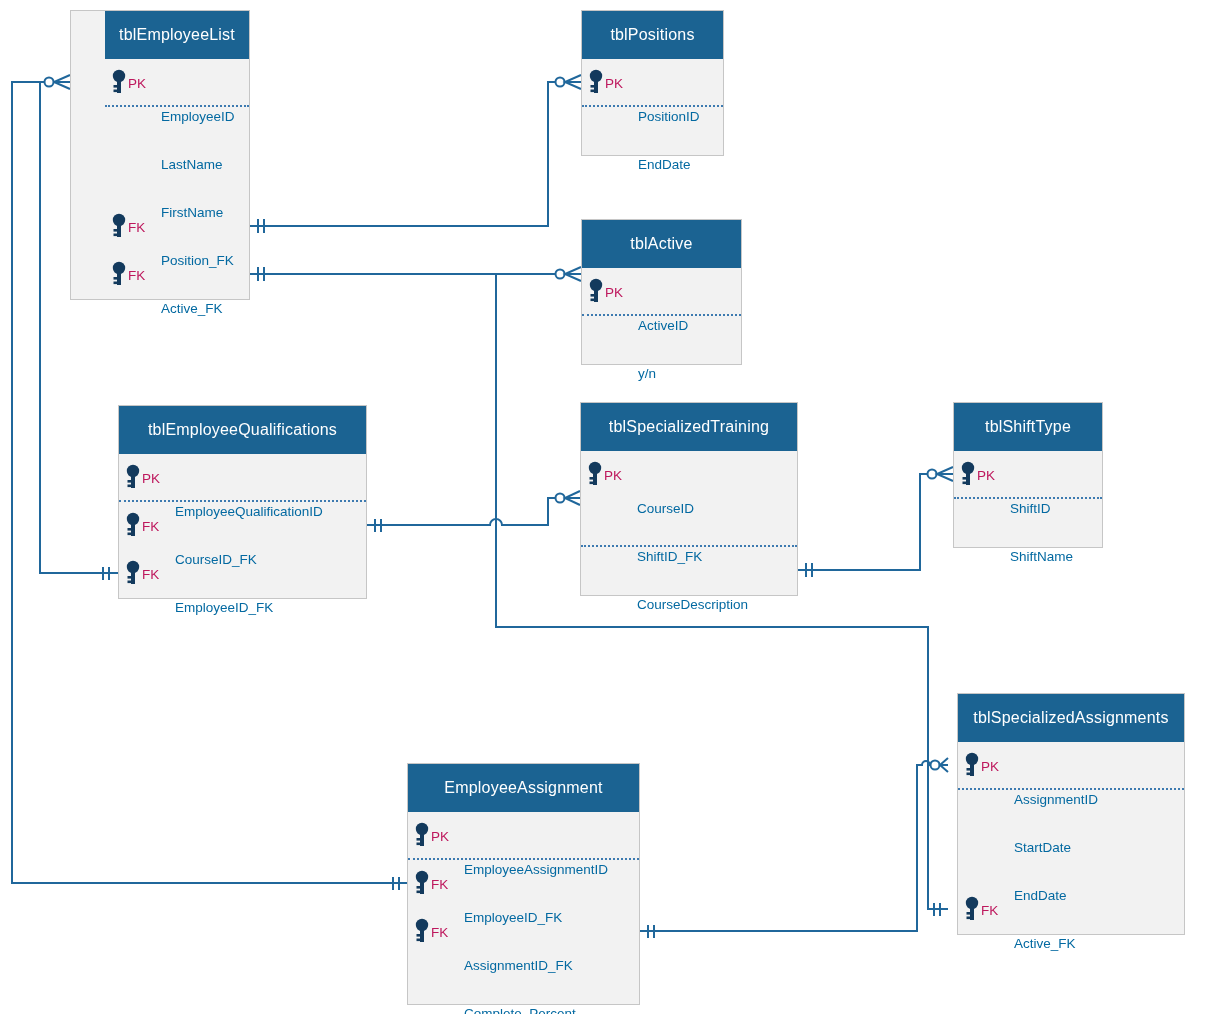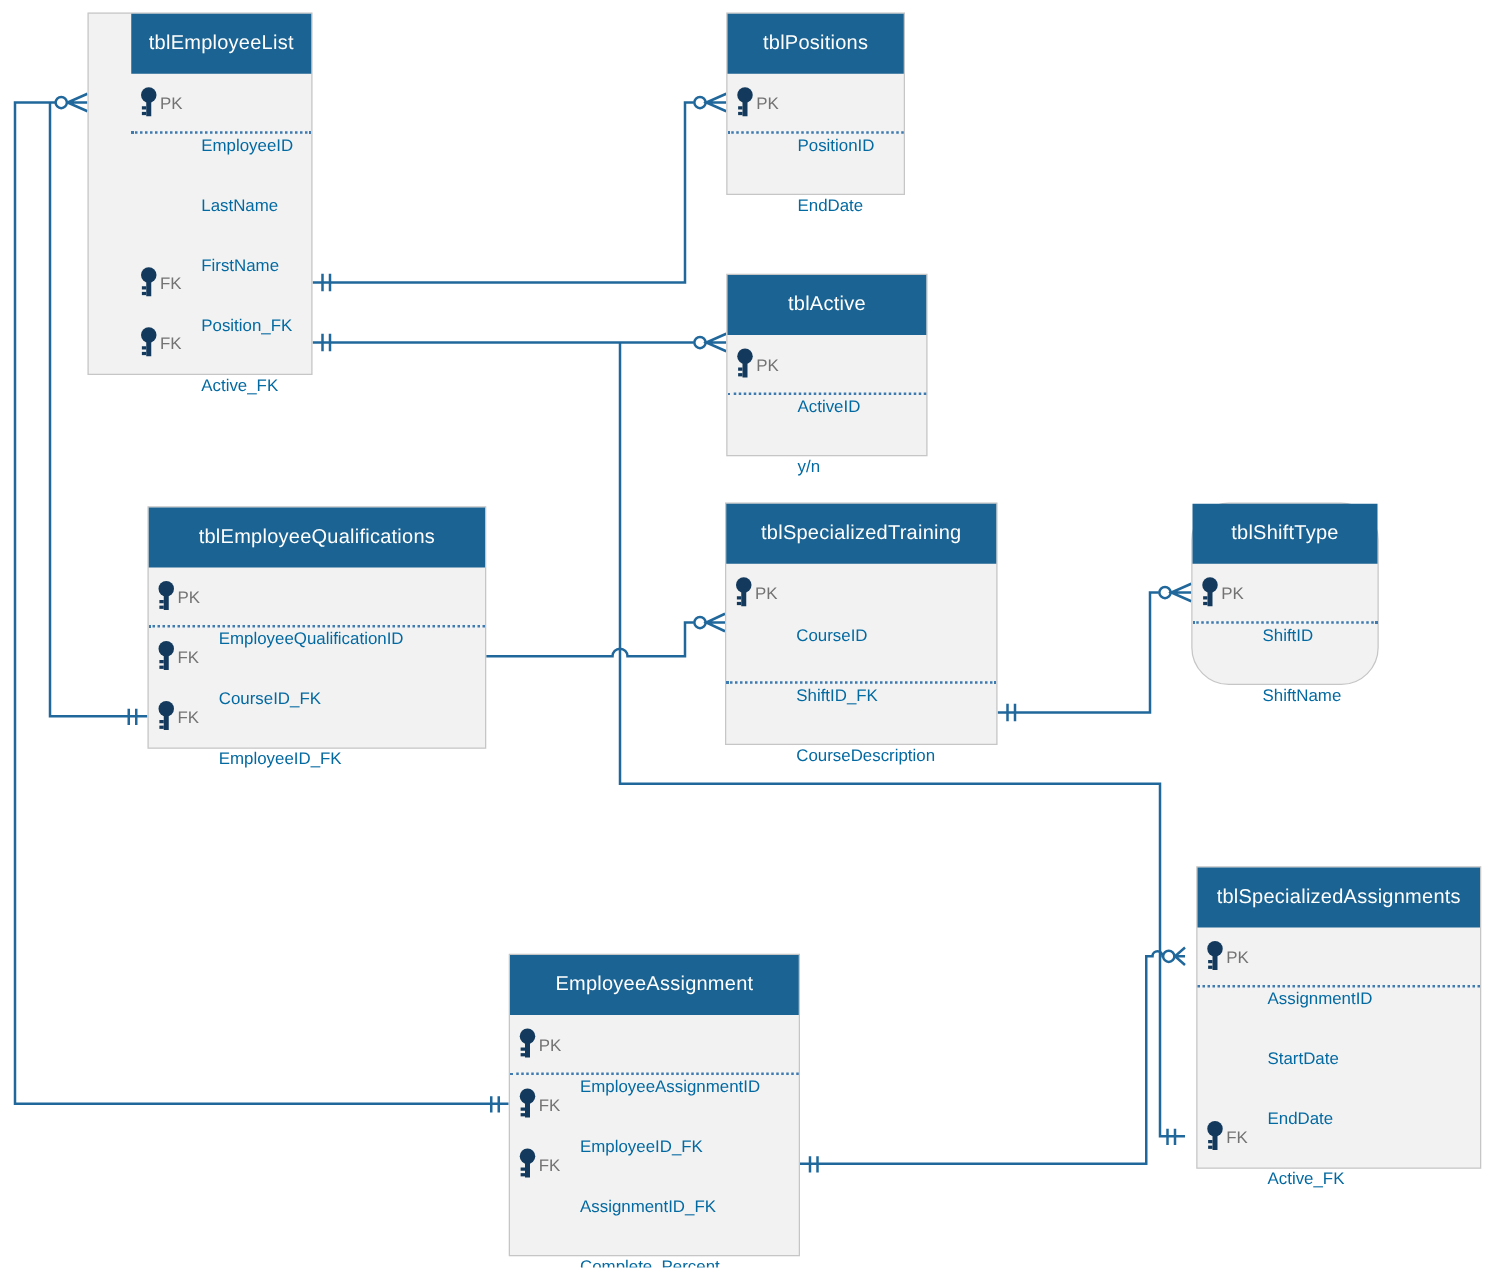--- a/index.html
+++ b/index.html
@@ -17,33 +17,33 @@
   .hdr{
     height:48px;background:#1b6392;color:#ffffff;font-size:16px;
     display:flex;align-items:center;justify-content:center;
     letter-spacing:.2px;
   }
   .row{height:48px;position:relative;}
   .row.sep{border-top:2px dotted #3d7ab0;margin-top:-2px;}
   .keyicon{position:absolute;left:7px;top:10px;width:14px;height:28px;}
   .kv{
     position:absolute;left:23px;top:50%;transform:translateY(-50%);
-    color:#737373;font-size:13.5px;
+    color:#be185d;font-size:13.5px;
   }
   .nm{
     position:absolute;left:56px;top:50%;transform:translateY(-50%);
     color:#0369a1;font-size:13.5px;margin-top:33px;
   }
   
   #t0{left:70px; top:10px; width:180px;padding-left:34px;}
   #t1{left:581px;top:10px; width:143px;}
   #t2{left:581px;top:219px;width:161px;}
-  #t3{left:118px;top:405px;width:271px;}
+  #t3{left:118px;top:405px;width:249px;}
   #t4{left:580px;top:402px;width:218px;}
-  #t5{left:953px;top:402px;width:150px;border-radius:30px;}
+  #t5{left:953px;top:402px;width:150px;}
   #t6{left:407px;top:763px;width:233px;}
   #t7{left:957px;top:693px;width:228px;}
 </style>
 </head>
 <body>
 
 <svg id="wires" width="1205" height="1014">
 
   <g>
     <path d="M250 226 H548 V82 H555"></path>

